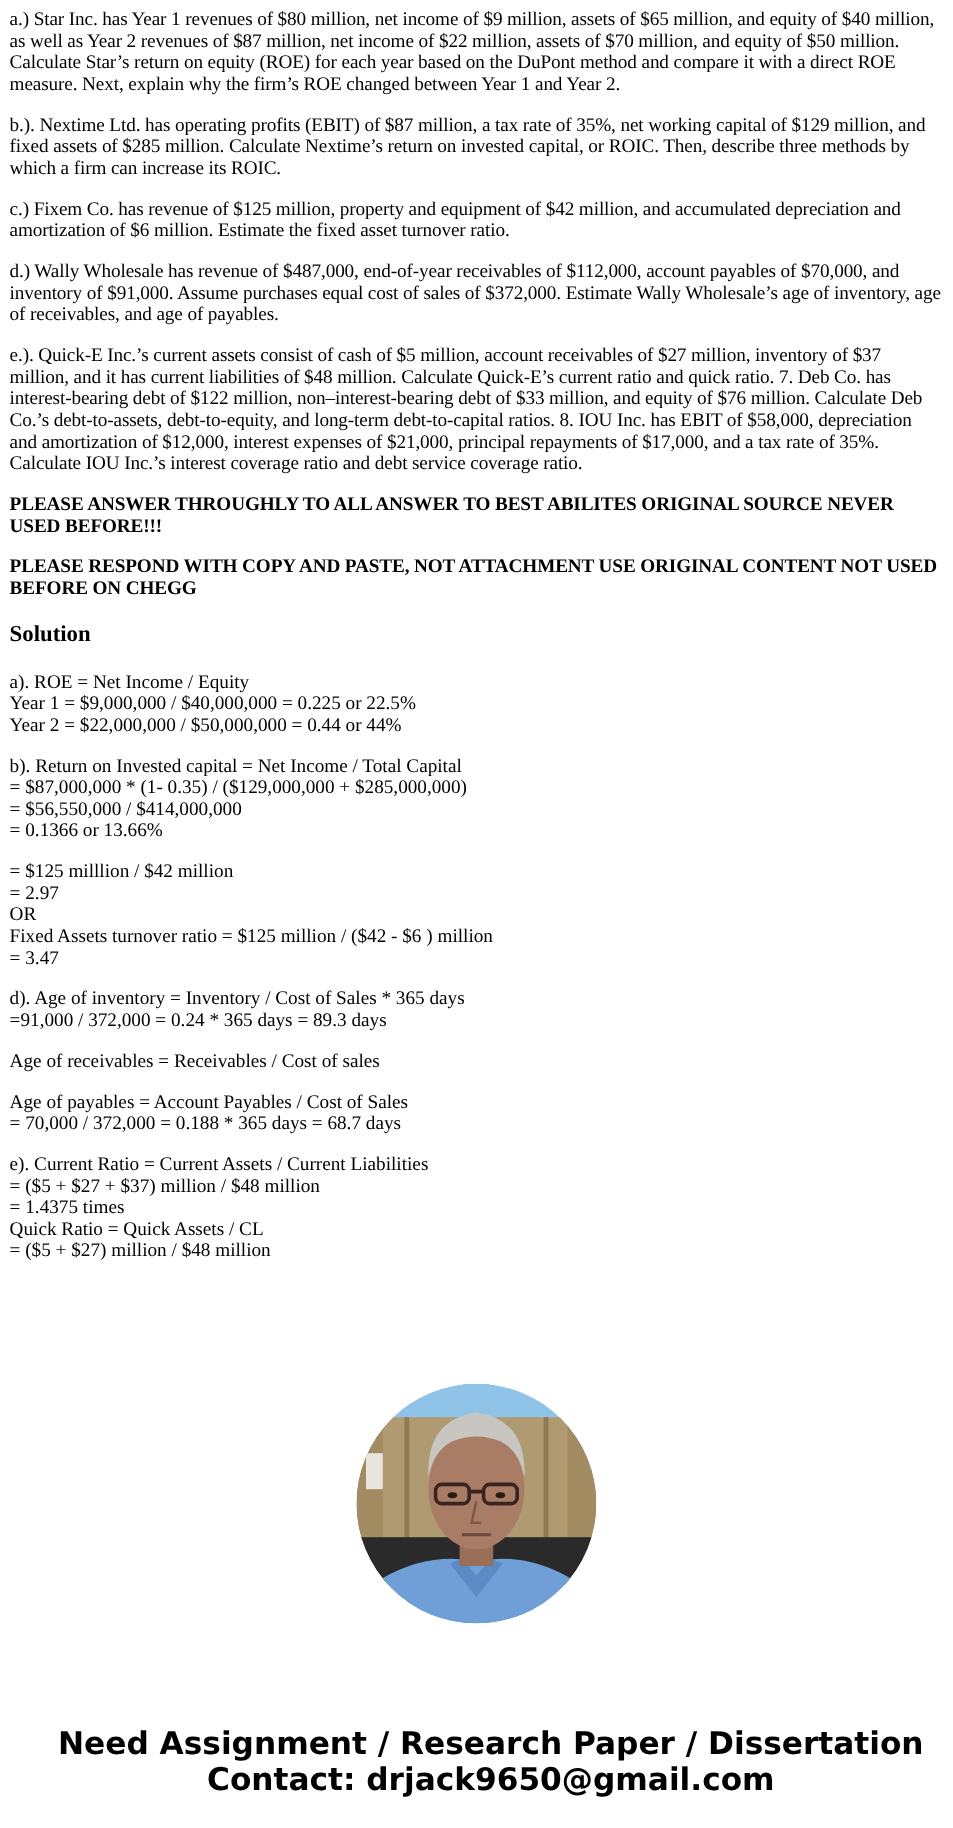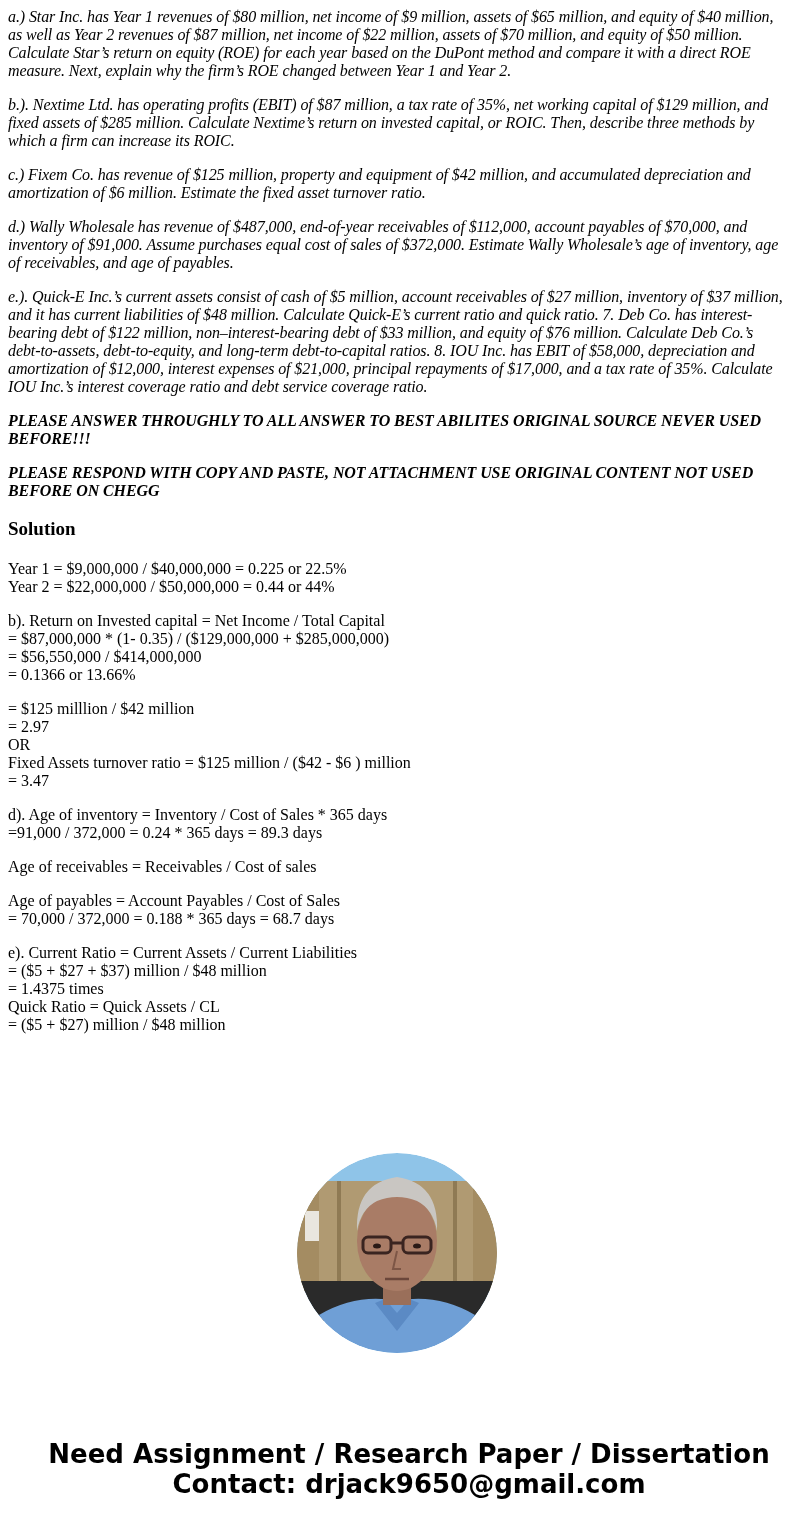--- a/index.html
+++ b/index.html
@@ -17,21 +17,20 @@
       font-size: 16px;
       line-height: 18px;
     }
     .page {
       padding: 8px 8px 0 8px;
     }
     .question p {
       margin: 0 0 16px 0;
       line-height: 18px;
       letter-spacing: -0.1px;
-      font-style: italic;
     }
     .question p.bold {
       font-weight: bold;
     }
     h3.solution-heading {
       font-family: "Liberation Serif", serif;
       font-size: 19px;
       font-weight: bold;
       margin: 18px 0 20px 0;
       line-height: 22px;
@@ -81,20 +80,21 @@
     <p>d.) Wally Wholesale has revenue of $487,000, end-of-year receivables of $112,000, account payables of $70,000, and inventory of $91,000. Assume purchases equal cost of sales of $372,000. Estimate Wally Wholesale’s age of inventory, age of receivables, and age of payables.</p>
     <p>e.). Quick-E Inc.’s current assets consist of cash of $5 million, account receivables of $27 million, inventory of $37 million, and it has current liabilities of $48 million. Calculate Quick-E’s current ratio and quick ratio. 7. Deb Co. has interest-bearing debt of $122 million, non–interest-bearing debt of $33 million, and equity of $76 million. Calculate Deb Co.’s debt-to-assets, debt-to-equity, and long-term debt-to-capital ratios. 8. IOU Inc. has EBIT of $58,000, depreciation and amortization of $12,000, interest expenses of $21,000, principal repayments of $17,000, and a tax rate of 35%. Calculate IOU Inc.’s interest coverage ratio and debt service coverage ratio.</p>
     <p class="bold">PLEASE ANSWER THROUGHLY TO ALL ANSWER TO BEST ABILITES ORIGINAL SOURCE NEVER USED BEFORE!!!</p>
     <p class="bold">PLEASE RESPOND WITH COPY AND PASTE, NOT ATTACHMENT USE ORIGINAL CONTENT NOT USED BEFORE ON CHEGG</p>
   </section>
 
   <h3 class="solution-heading">Solution</h3>
 
   <section class="answer">
     <p>
+      <span class="line">a). ROE = Net Income / Equity</span>
       <span class="line">Year 1 = $9,000,000 / $40,000,000 = 0.225 or 22.5%</span>
       <span class="line">Year 2 = $22,000,000 / $50,000,000 = 0.44 or 44%</span>
     </p>
     <p>
       <span class="line">b). Return on Invested capital = Net Income / Total Capital</span>
       <span class="line">= $87,000,000 * (1- 0.35) / ($129,000,000 + $285,000,000)</span>
       <span class="line">= $56,550,000 / $414,000,000</span>
       <span class="line">= 0.1366 or 13.66%</span>
     </p>
     <p>

